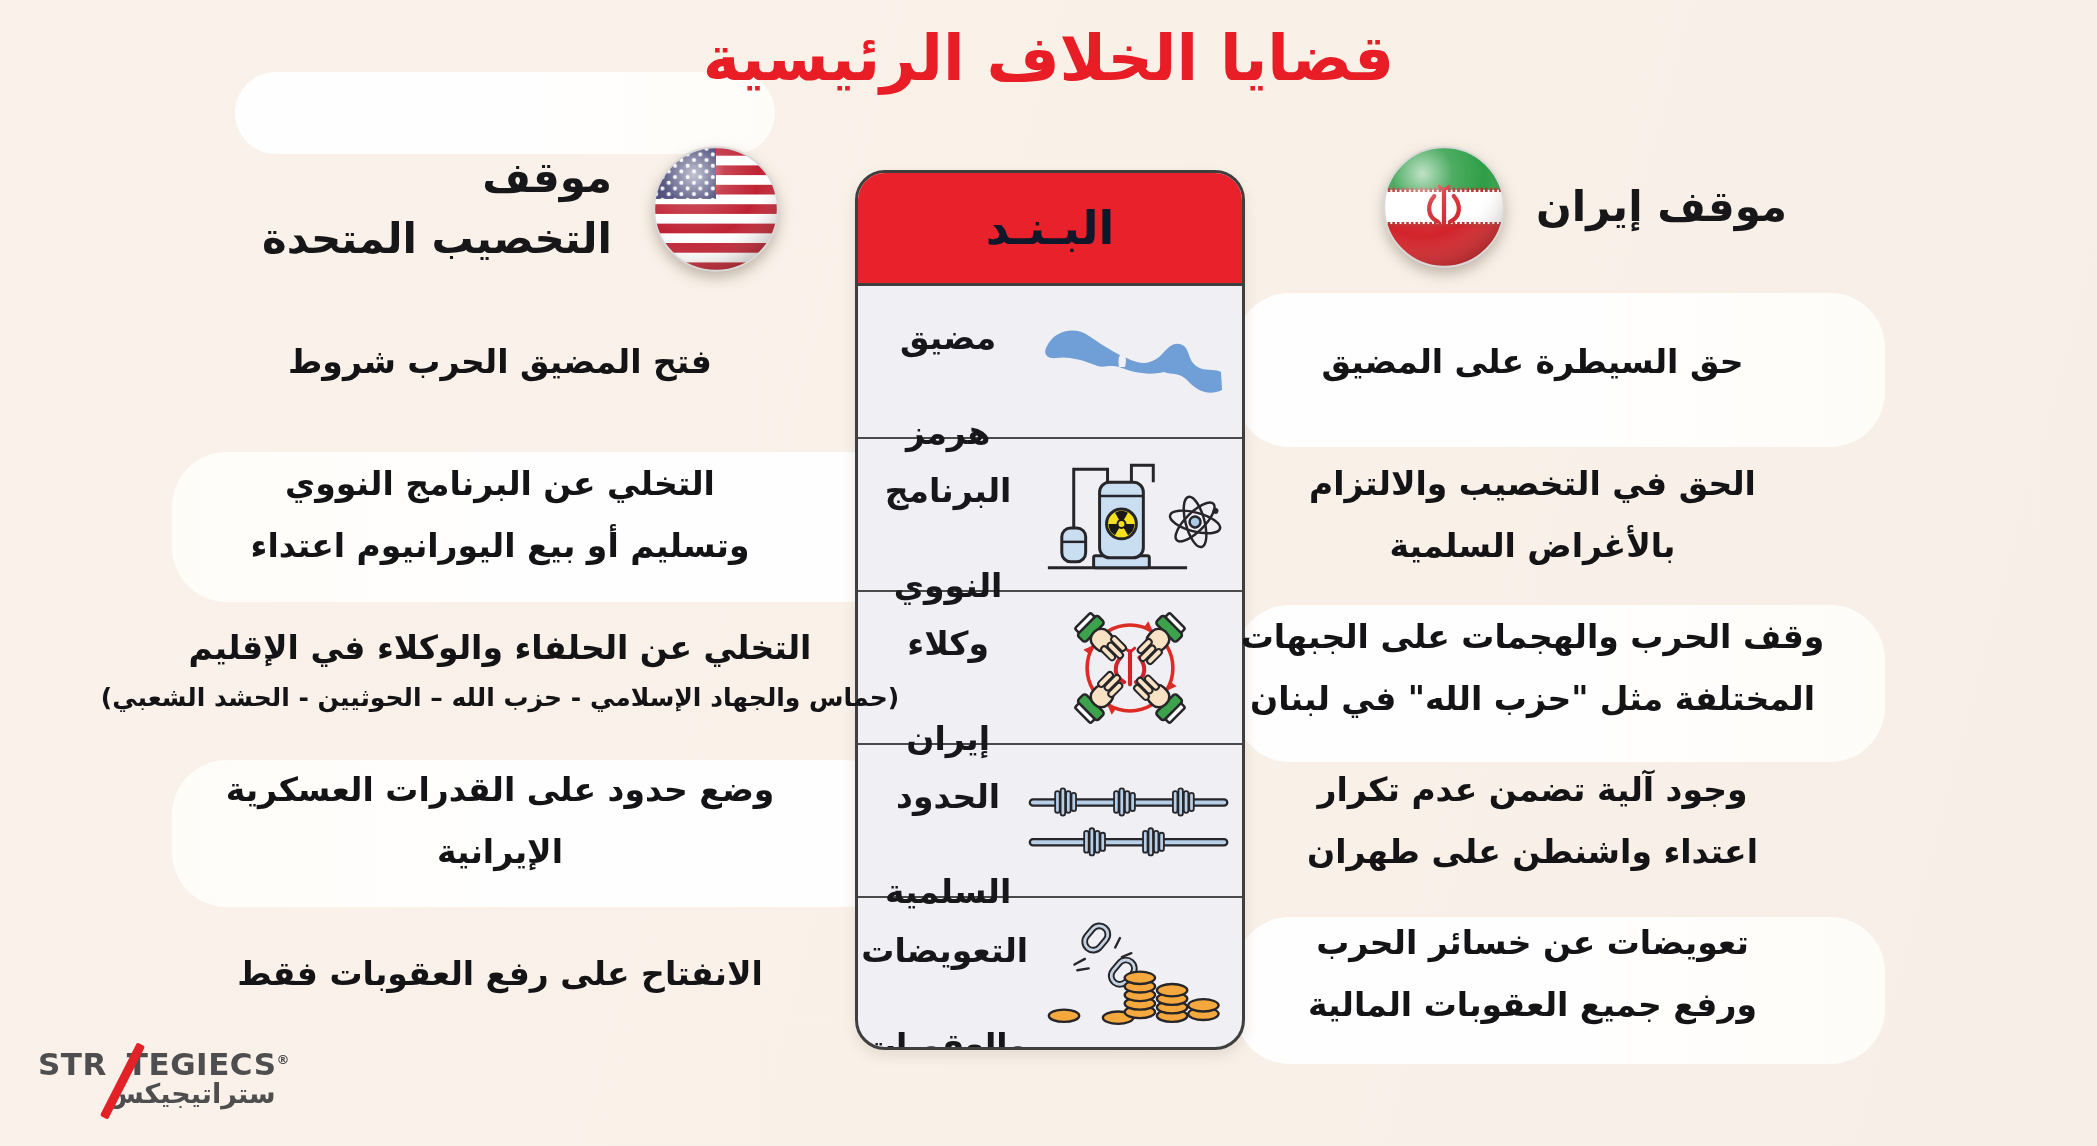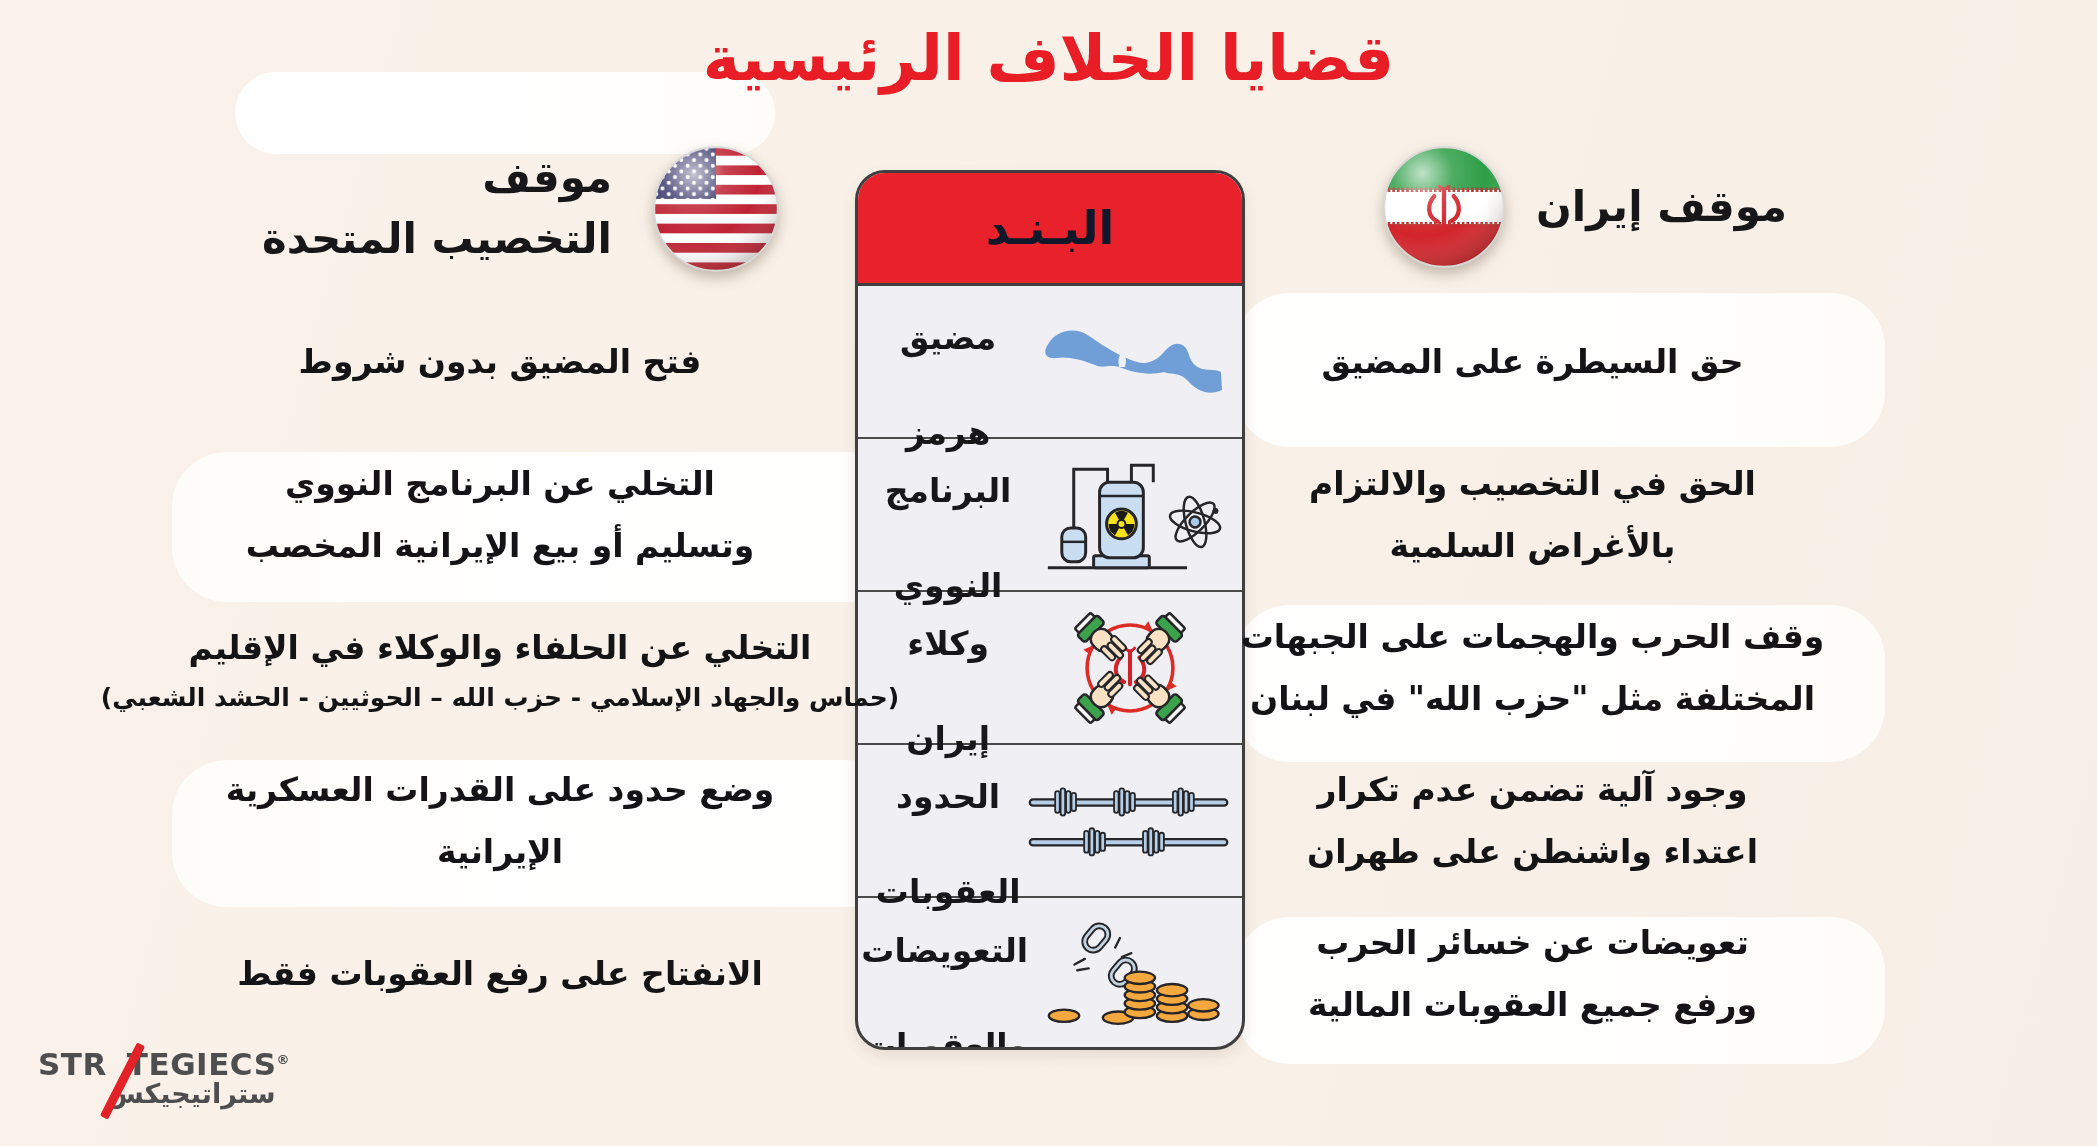--- a/index.html
+++ b/index.html
@@ -249,21 +249,21 @@
           <use href="#clus" transform="translate(30,17)"></use>
           <use href="#clus" transform="translate(95,17)"></use>
           <use href="#clus" transform="translate(160,17)"></use>
           <rect x="2" y="70" width="218" height="7" rx="3.5" fill="#b8cfe8" stroke="#26262a" stroke-width="2.5"></rect>
           <use href="#clus" transform="translate(62,61)"></use>
           <use href="#clus" transform="translate(127,61)"></use>
         </svg>
       </div>
       <div class="item-label">
         <span>الحدود</span>
-        <span>العقوبات</span>
+        <span>السلمية</span>
       </div>
     </div>
 
     <div class="card-row">
       <div class="item-icon">
         <svg viewBox="0 0 215 118" width="205" height="112">
           <use href="#lnk" transform="translate(72,20) rotate(40)"></use>
           <g stroke="#26262a" stroke-width="2.5" stroke-linecap="round" fill="none">
             <path d="M60,42 l-11,6"></path>
               <path d="M64,52 l-12,2"></path>
@@ -288,25 +288,25 @@
       </div>
       <div class="item-label">
         <span>التعويضات</span>
         <span>والعقوبات</span>
       </div>
     </div>
   </div>
 
   <div class="side-col col-us">
     <div class="cell">
-      <span>فتح المضيق بدون شروط</span>
+      <span>فتح المضيق الحرب شروط</span>
     </div>
     <div class="cell">
       <span>التخلي عن البرنامج النووي</span>
-      <span>وتسليم أو بيع الإيرانية المخصب</span>
+      <span>وتسليم أو بيع اليورانيوم اعتداء</span>
     </div>
     <div class="cell">
       <span>التخلي عن الحلفاء والوكلاء في الإقليم</span>
       <span class="small">(حماس والجهاد الإسلامي - حزب الله – الحوثيين - الحشد الشعبي)</span>
     </div>
     <div class="cell">
       <span>وضع حدود على القدرات العسكرية</span>
       <span>الإيرانية</span>
     </div>
     <div class="cell">

